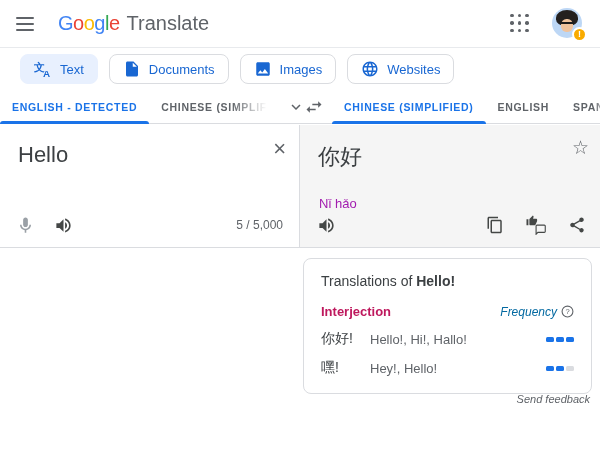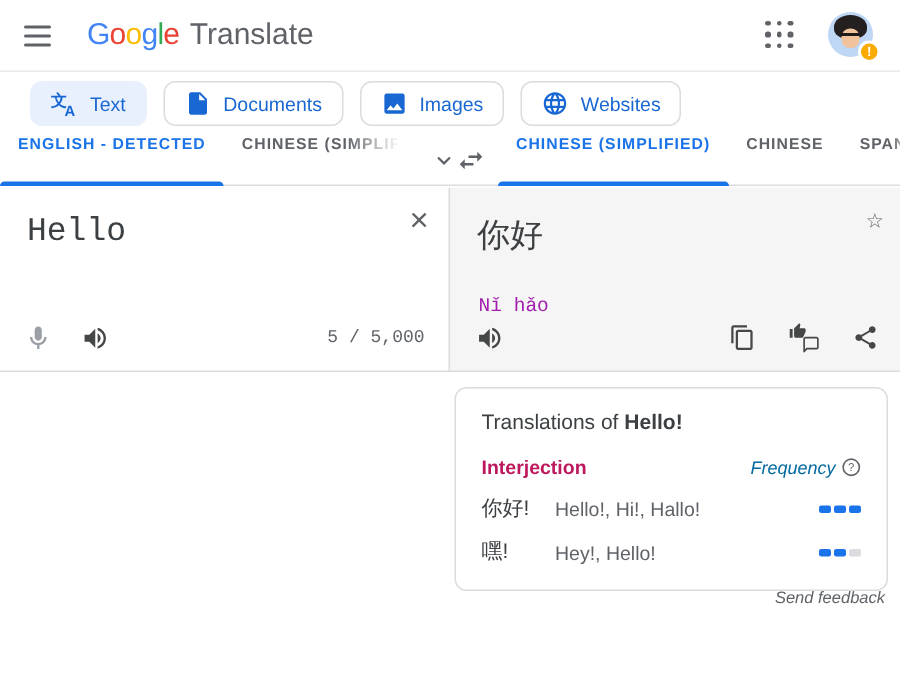--- a/index.html
+++ b/index.html
@@ -30,34 +30,34 @@
   .mode-row { position:absolute; top:48px; left:0; width:600px; height:42px; display:flex; align-items:center; padding-left:20px; gap:11px; }
   .chip { height:30px; display:inline-flex; align-items:center; gap:8px; padding:0 13px;
           border-radius:8px; font-size:13px; font-weight:500; color:#1967d2; cursor:pointer;
           background:#fff; border:1px solid #dadce0; white-space:nowrap; }
   .chip.selected { background:#e8f0fe; border-color:#e8f0fe; }
   .chip svg { display:block; }
 
   
   .lang-row { position:absolute; top:90px; left:0; width:600px; height:34px; border-bottom:1px solid #dadce0; display:flex; background:#fff; }
   .lang-half { width:300px; display:flex; align-items:stretch; }
-  .lang-tab { position:relative; display:flex; align-items:flex-start; padding:0 12px; font-size:10.5px; font-weight:bold;
+  .lang-tab { position:relative; display:flex; align-items:center; padding:0 12px; font-size:10.5px; font-weight:bold;
               letter-spacing:0.7px; color:#5f6368; cursor:pointer; white-space:nowrap; }
   .lang-tab.selected { color:#1a73e8; }
   .lang-tab .underline { position:absolute; left:0; right:0; bottom:-1px; height:3px; background:#1a73e8; border-radius:3px 3px 0 0; }
   .lang-tab .clip { display:inline-block; overflow:hidden; -webkit-mask-image:linear-gradient(90deg,#000 65%,transparent 98%);
                     mask-image:linear-gradient(90deg,#000 65%,transparent 98%); }
   .clip-wide { max-width:108px; }
   .clip-narrow { max-width:34px; }
   .chev-btn { display:flex; align-items:center; padding:0 6px; cursor:pointer; }
   .swap-btn { display:flex; align-items:center; padding:0 8px 0 4px; cursor:pointer; }
 
   
   .panels { position:absolute; top:125px; left:0; width:600px; height:123px; display:flex; }
-  .panel { position:relative; width:328px; height:123px; border-bottom:1px solid #dadce0;font-family:Liberation Mono, monospace; }
+  .panel { position:relative; width:328px; height:123px; border-bottom:1px solid #dadce0; }
   .panel.src { background:#fff; border-right:1px solid #dadce0; }
   .panel.tgt { background:#f5f5f5; }
   .big-text { position:absolute; top:17px; left:18px; font-size:22px; color:#3c4043; }
   .close-x { position:absolute; top:13px; right:13px; font-size:22px; color:#5f6368; cursor:pointer; line-height:1; }
   .star { position:absolute; top:13px; right:11px; font-size:19px; color:#5f6368; cursor:pointer; line-height:1; }
   .translit { position:absolute; top:71px; left:19px; font-size:13px; color:#a21caf; }
   .src-tools { position:absolute; left:13px; bottom:10px; display:flex; gap:14px; align-items:center; }
   .char-count { position:absolute; right:16px; bottom:15px; font-size:12px; color:#5f6368; }
   .tgt-speaker { position:absolute; left:14px; bottom:10px; }
   .tgt-actions { position:absolute; right:11px; bottom:10px; display:flex; gap:17px; align-items:center; }
@@ -164,21 +164,21 @@
       <div class="swap-btn">
         <svg width="20" height="20" viewBox="0 0 24 24">
           <path fill="#5f6368" d="M6.99 11L3 15l3.99 4v-3H14v-2H6.99v-3zM21 9l-3.99-4v3H10v2h7.01v3L21 9z"></path>
         </svg>
       </div>
       <div class="lang-tab selected">
         <span>CHINESE (SIMPLIFIED)</span>
         <div class="underline"></div>
       </div>
       <div class="lang-tab">
-        <span>CHINESE</span>
+        <span>ENGLISH</span>
       </div>
       <div class="lang-tab">
         <span class="clip clip-narrow">SPANISH</span>
       </div>
 
     </div>
   </div>
 
   <div class="panels">
     <div class="panel src">

